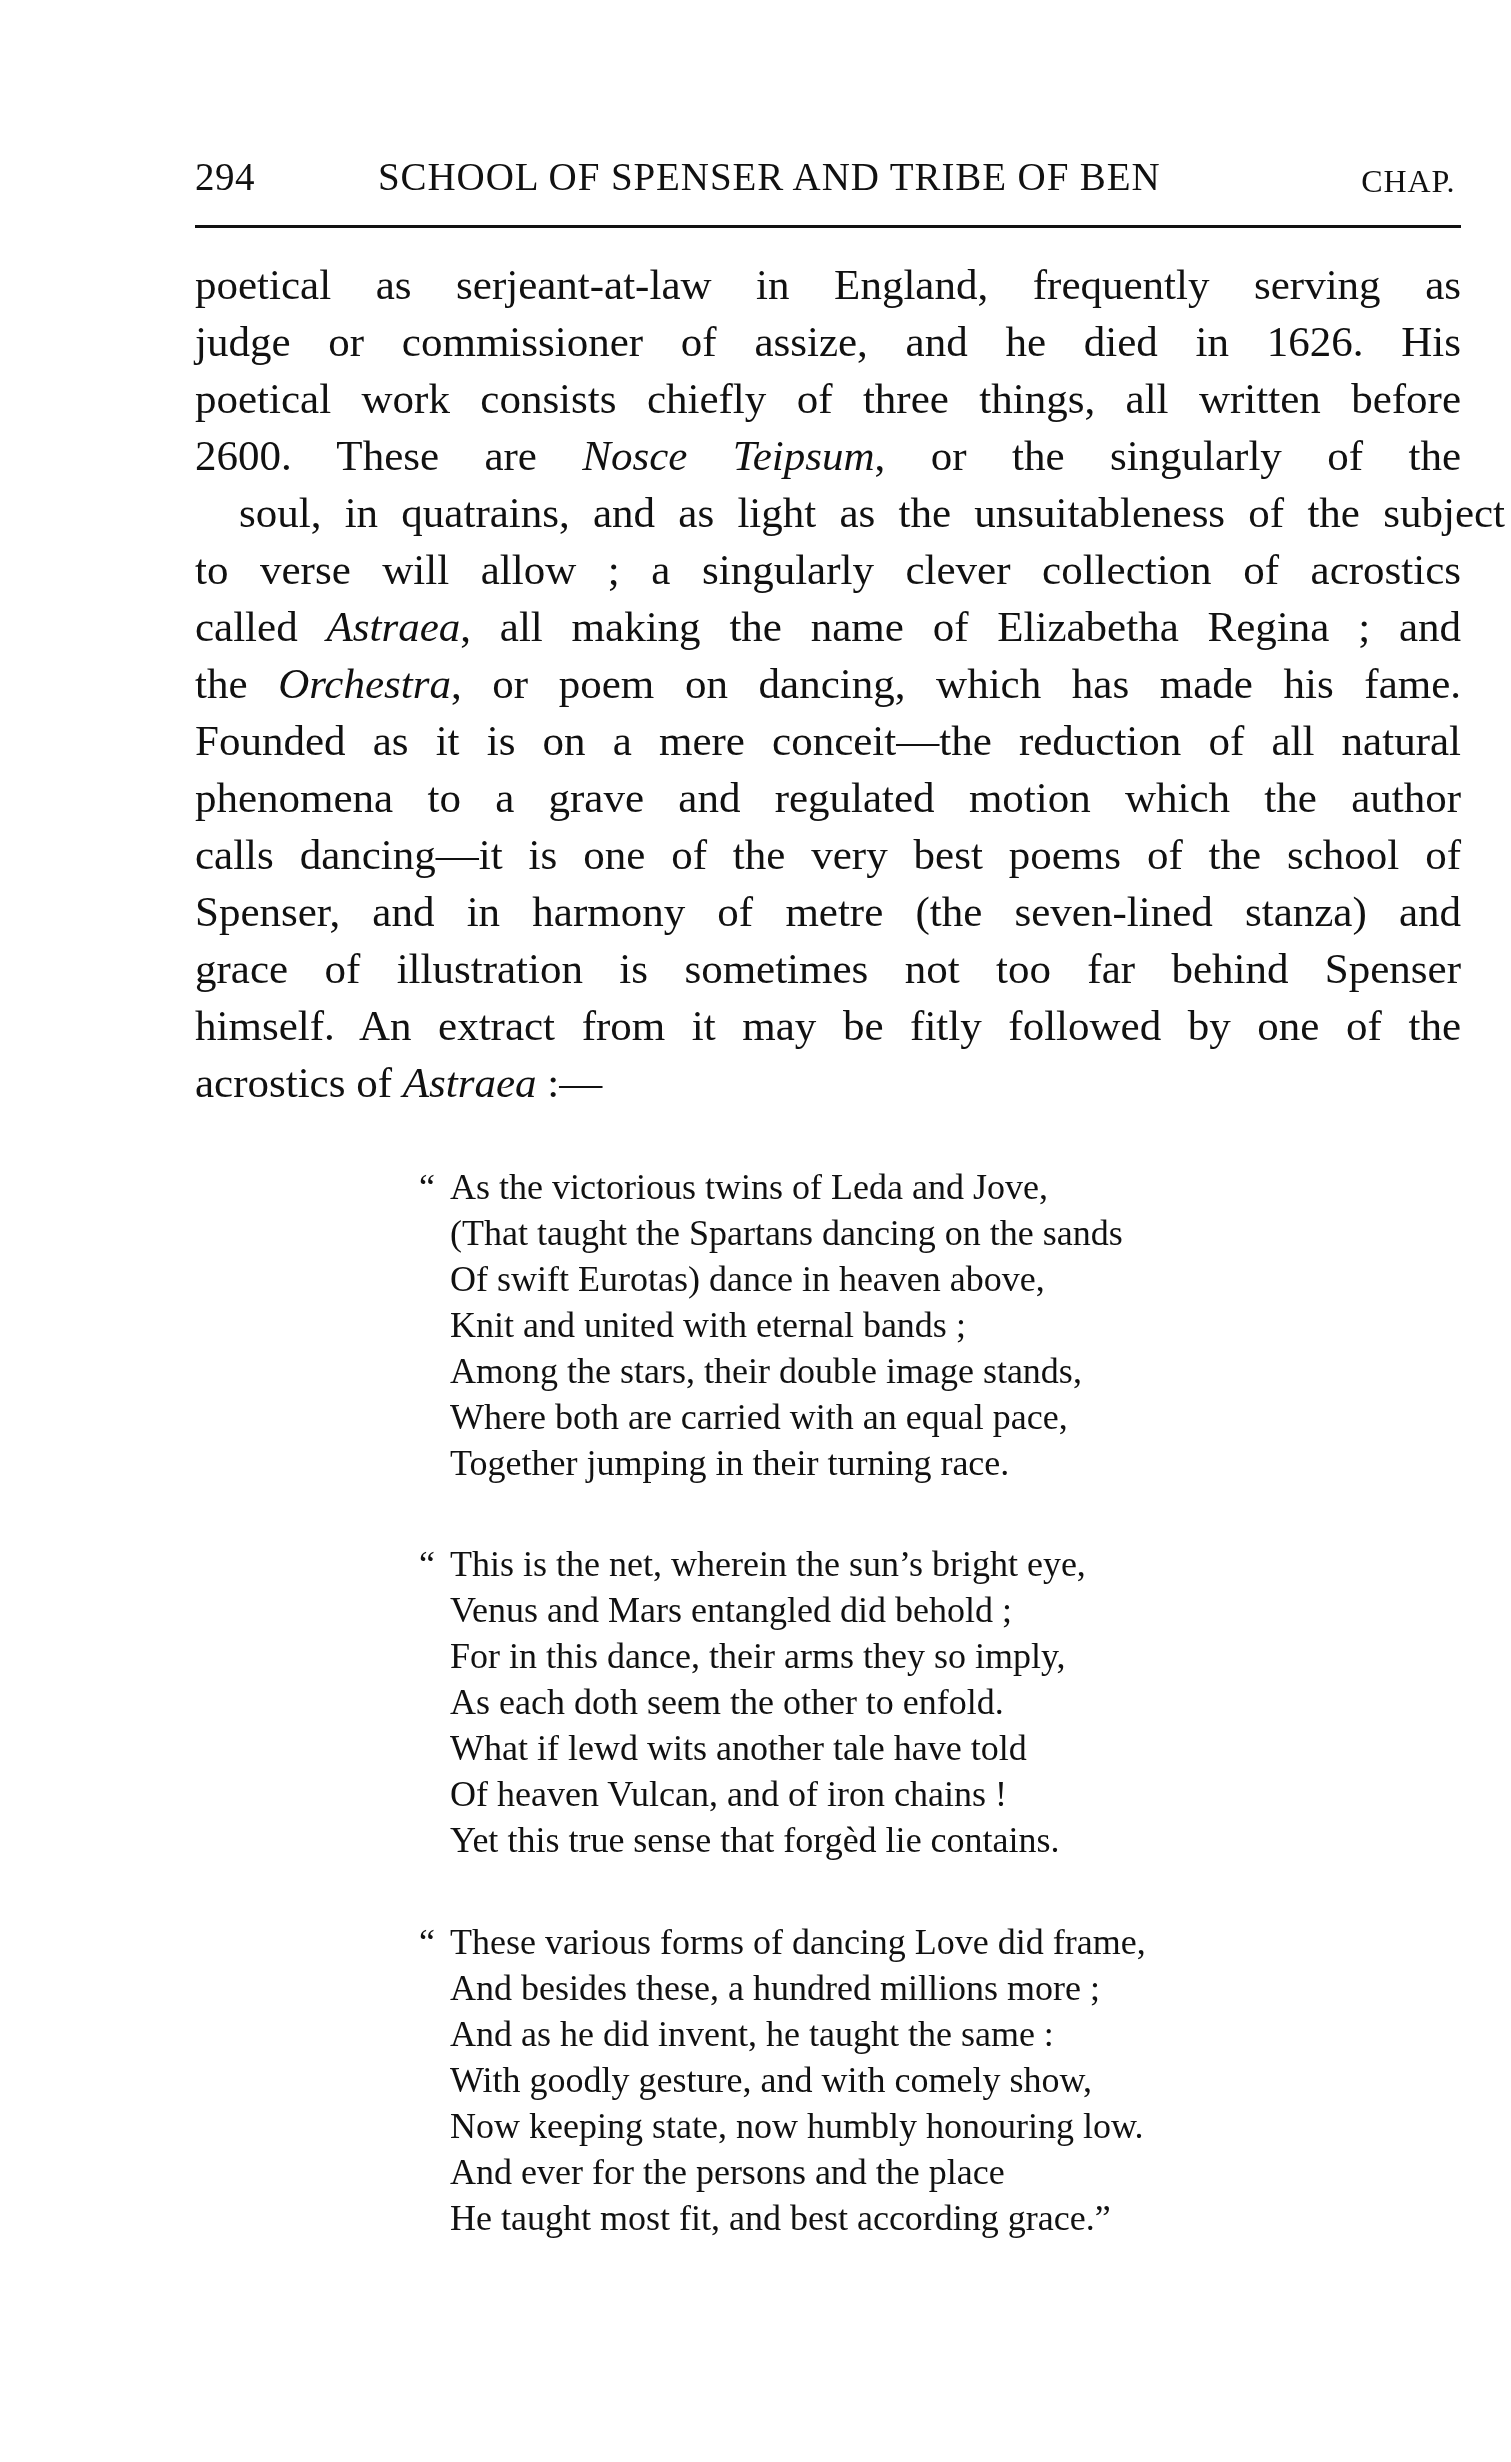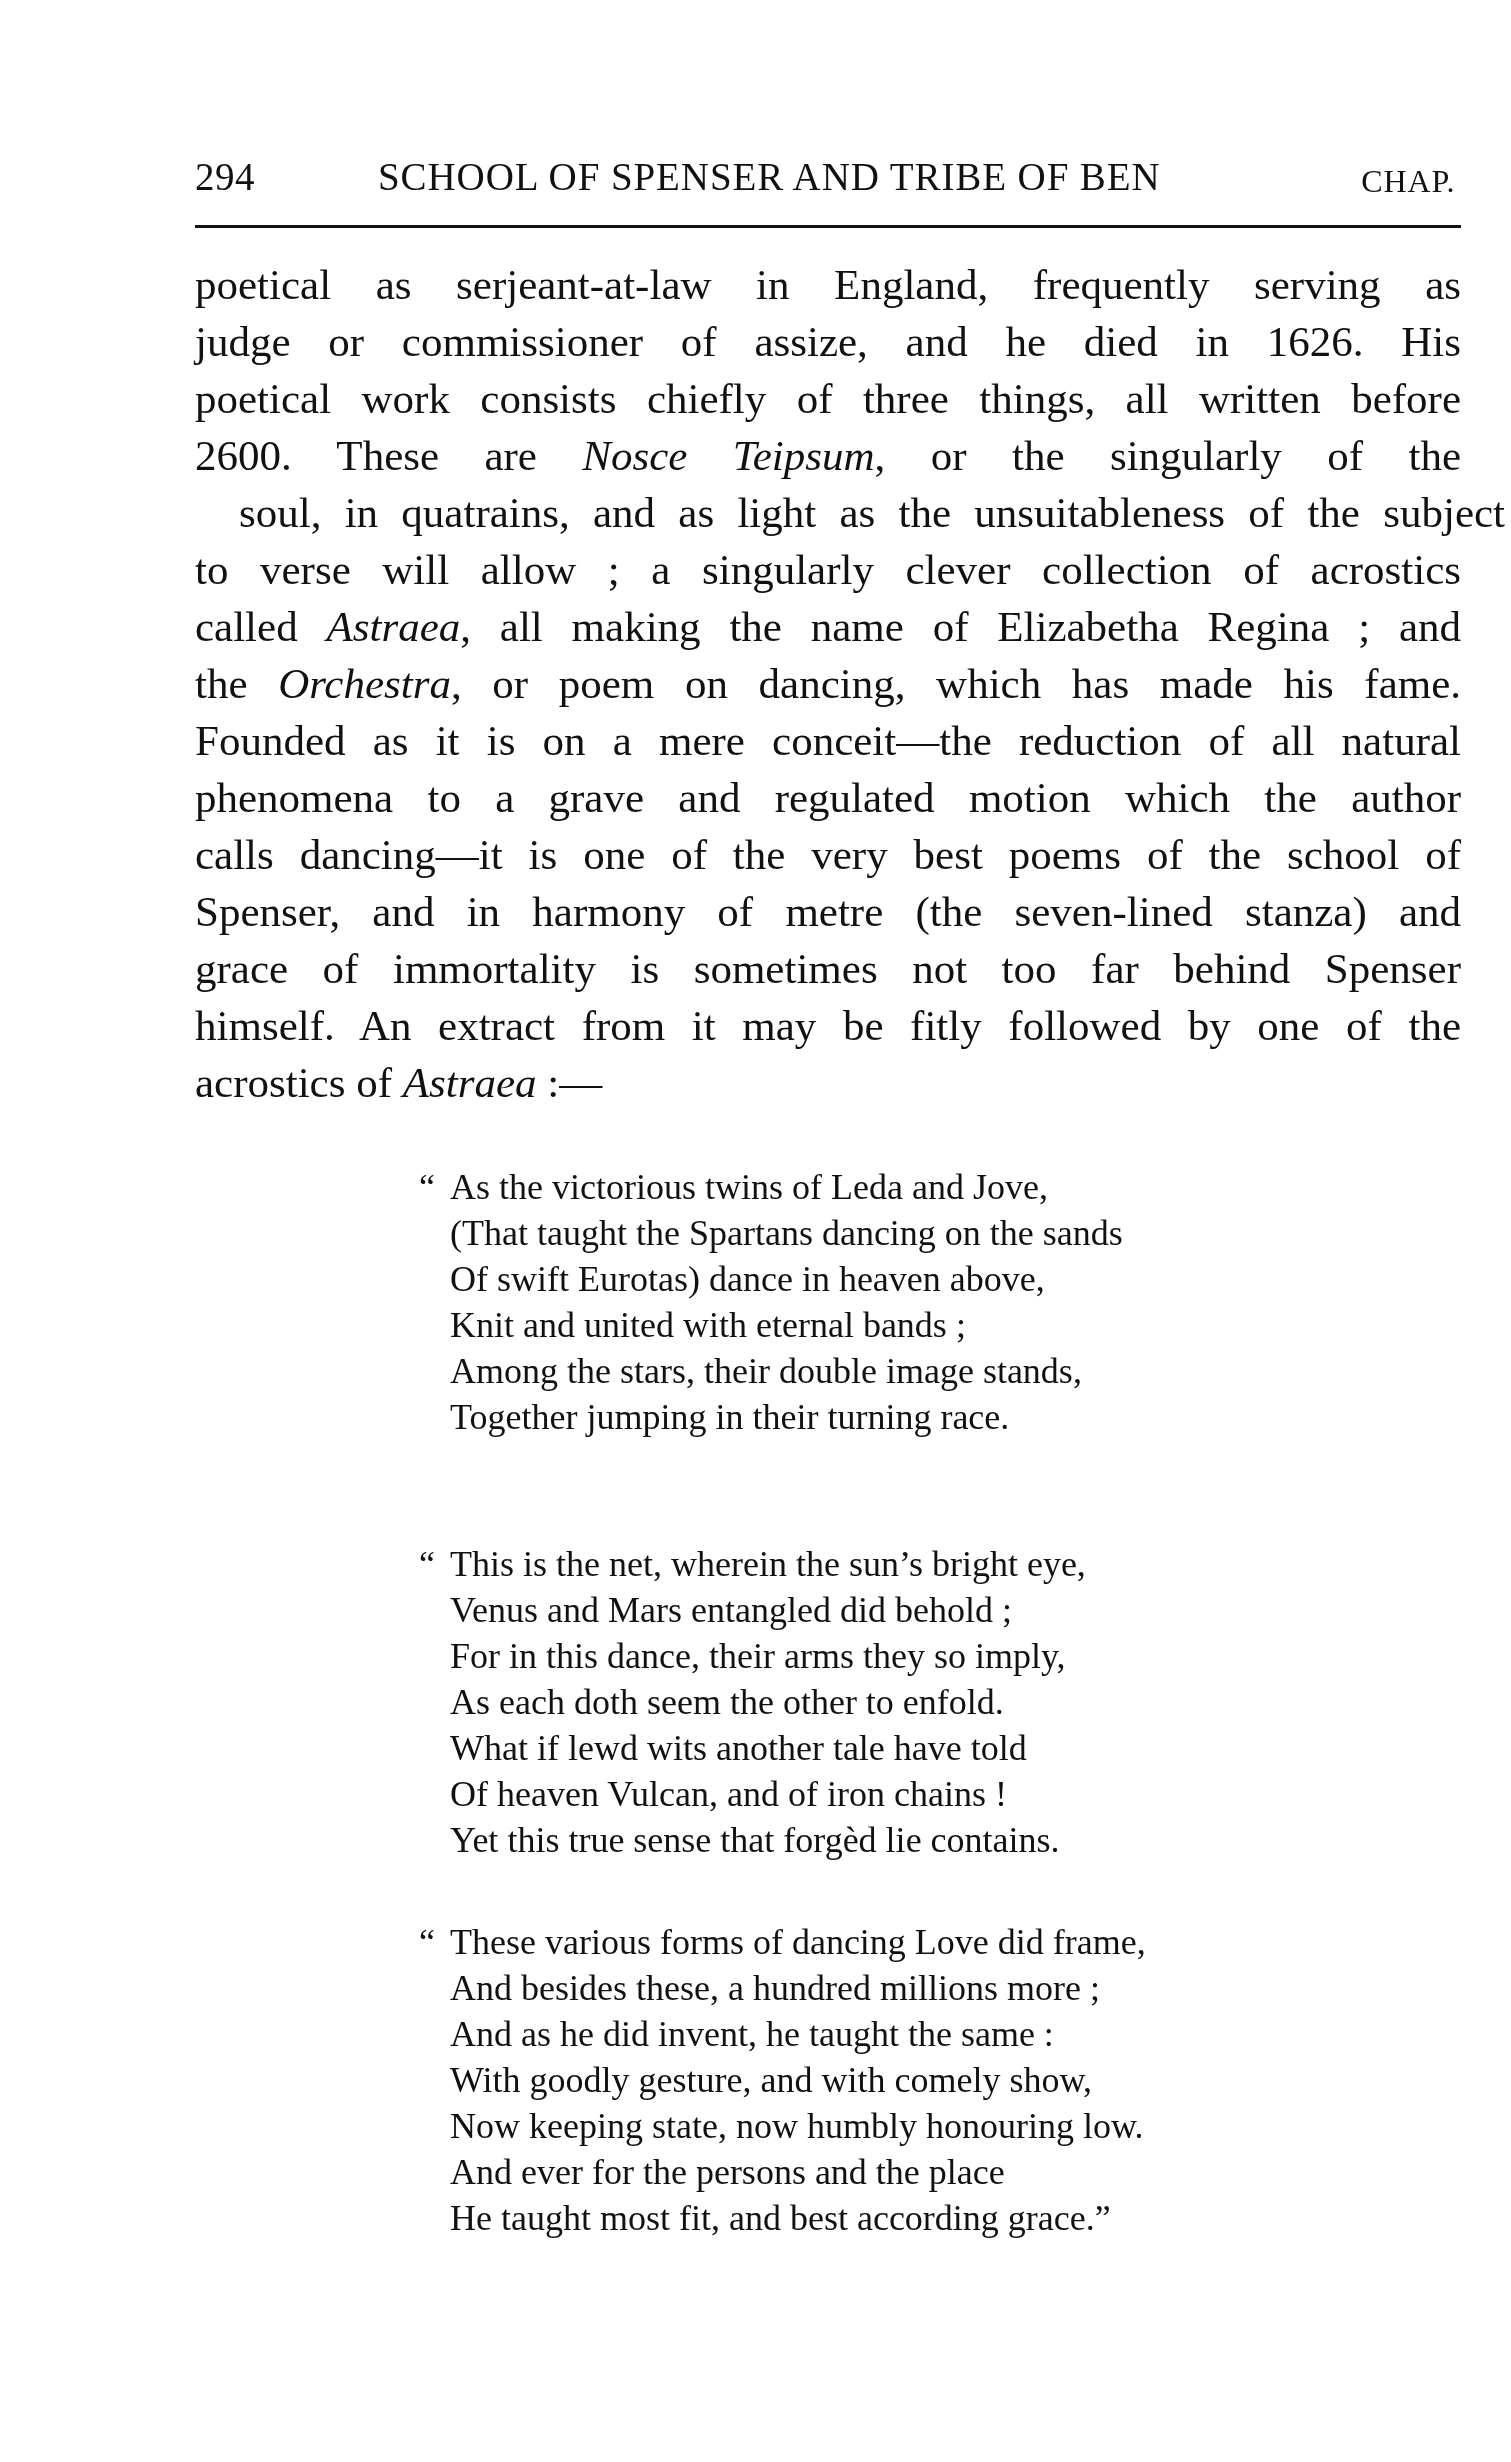--- a/index.html
+++ b/index.html
@@ -55,31 +55,32 @@
     <span class="line"><span style="display: inline-block; width: 100%; text-align: justify; text-align-last: justify;"><span>poetical work consists chiefly of three things, all written before</span></span></span>
     <span class="line"><span style="display: inline-block; width: 100%; text-align: justify; text-align-last: justify;"><span>2600.  These are </span><span class="it">Nosce Teipsum</span><span>, or the singularly of the</span></span></span>
     <span class="line"><span style="display: inline-block; width: 100%; text-align: justify; text-align-last: justify; margin-left: 44px;"><span>soul, in quatrains, and as light as the unsuitableness of the subject</span></span></span>
     <span class="line"><span style="display: inline-block; width: 100%; text-align: justify; text-align-last: justify;"><span>to verse will allow ; a singularly clever collection of acrostics</span></span></span>
     <span class="line"><span style="display: inline-block; width: 100%; text-align: justify; text-align-last: justify;"><span>called </span><span class="it">Astraea</span><span>, all making the name of Elizabetha Regina ; and</span></span></span>
     <span class="line"><span style="display: inline-block; width: 100%; text-align: justify; text-align-last: justify;"><span>the </span><span class="it">Orchestra</span><span>, or poem on dancing, which has made his fame.</span></span></span>
     <span class="line"><span style="display: inline-block; width: 100%; text-align: justify; text-align-last: justify;"><span>Founded as it is on a mere conceit—the reduction of all natural</span></span></span>
     <span class="line"><span style="display: inline-block; width: 100%; text-align: justify; text-align-last: justify;"><span>phenomena to a grave and regulated motion which the author</span></span></span>
     <span class="line"><span style="display: inline-block; width: 100%; text-align: justify; text-align-last: justify;"><span>calls dancing—it is one of the very best poems of the school of</span></span></span>
     <span class="line"><span style="display: inline-block; width: 100%; text-align: justify; text-align-last: justify;"><span>Spenser, and in harmony of metre (the seven-lined stanza) and</span></span></span>
-    <span class="line"><span style="display: inline-block; width: 100%; text-align: justify; text-align-last: justify;"><span>grace of immortality is sometimes not too far behind Spenser</span></span></span>
+    <span class="line"><span style="display: inline-block; width: 100%; text-align: justify; text-align-last: justify;"><span>grace of illustration is sometimes not too far behind Spenser</span></span></span>
     <span class="line"><span style="display: inline-block; width: 100%; text-align: justify; text-align-last: justify;"><span>himself.  An extract from it may be fitly followed by one of the</span></span></span>
     <span class="line last"><span style="display: inline-block; width: 100%; text-align: justify; text-align-last: left;"><span>acrostics of </span><span class="it">Astraea</span><span> :—</span></span></span>
   </div>
 
 <div class="poem stanza-1">
     <span class="verse first"><span class="oq">“</span><span>As the victorious twins of Leda and Jove,</span></span>
     <span class="verse"><span>(That taught the Spartans dancing on the sands</span></span>
     <span class="verse"><span>Of swift Eurotas) dance in heaven above,</span></span>
     <span class="verse"><span>Knit and united with eternal bands ;</span></span>
     <span class="verse"><span>Among the stars, their double image stands,</span></span>
+    <span class="verse"><span>Where both are carried with an equal pace,</span></span>
     <span class="verse"><span>Together jumping in their turning race.</span></span>
   </div>
 <div class="poem stanza-2">
     <span class="verse first"><span class="oq">“</span><span>This is the net, wherein the sun’s bright eye,</span></span>
     <span class="verse"><span>Venus and Mars entangled did behold ;</span></span>
     <span class="verse"><span>For in this dance, their arms they so imply,</span></span>
     <span class="verse"><span>As each doth seem the other to enfold.</span></span>
     <span class="verse"><span>What if lewd wits another tale have told</span></span>
     <span class="verse"><span>Of heaven Vulcan, and of iron chains !</span></span>
     <span class="verse"><span>Yet this true sense that forgèd lie contains.</span></span>

